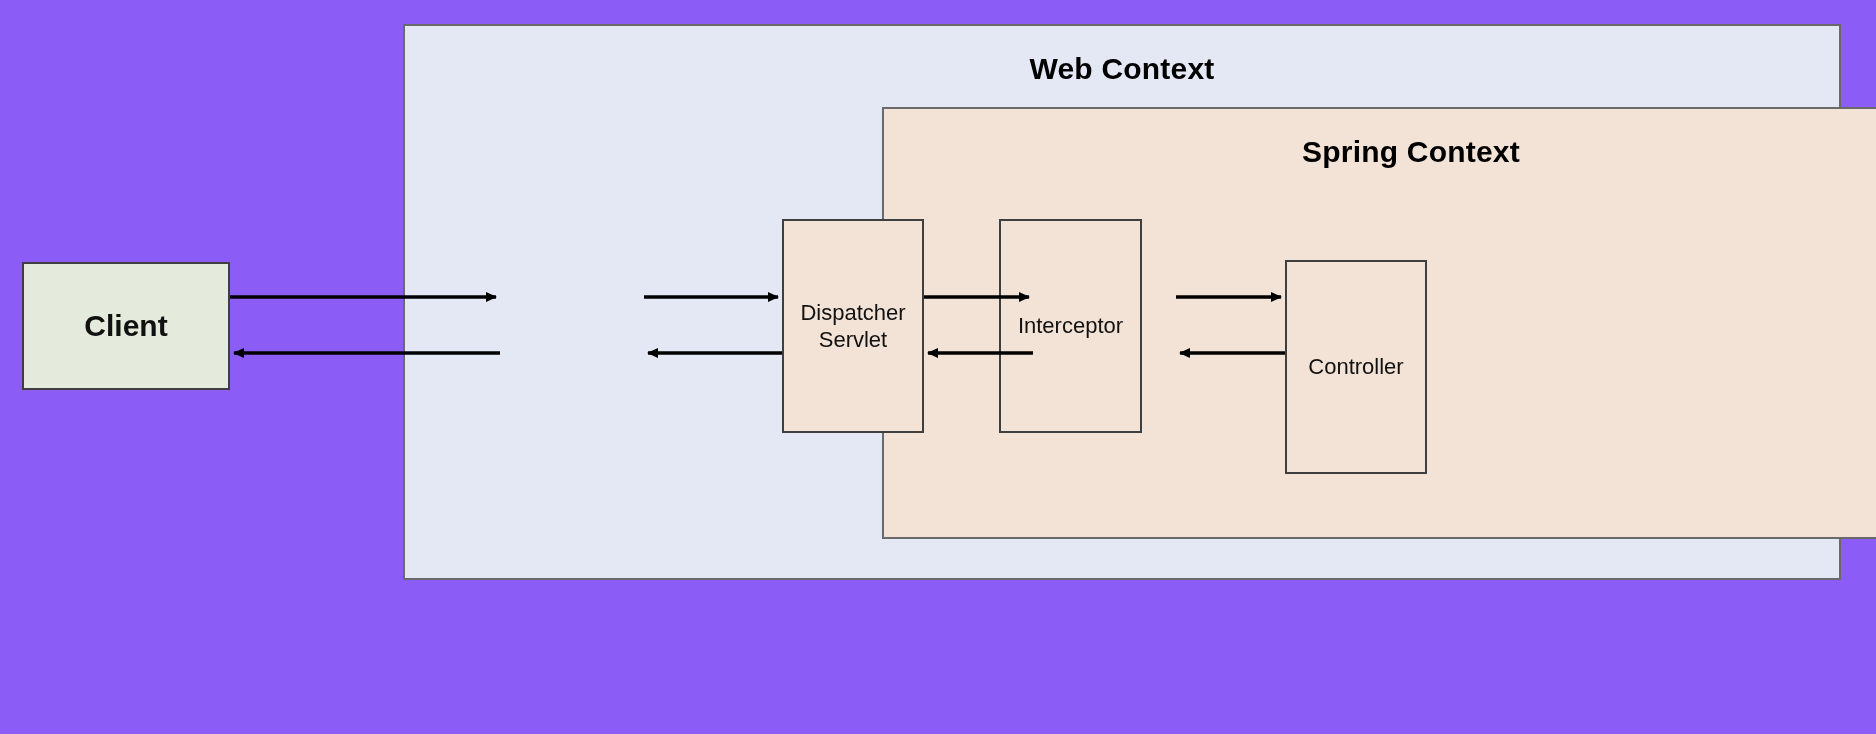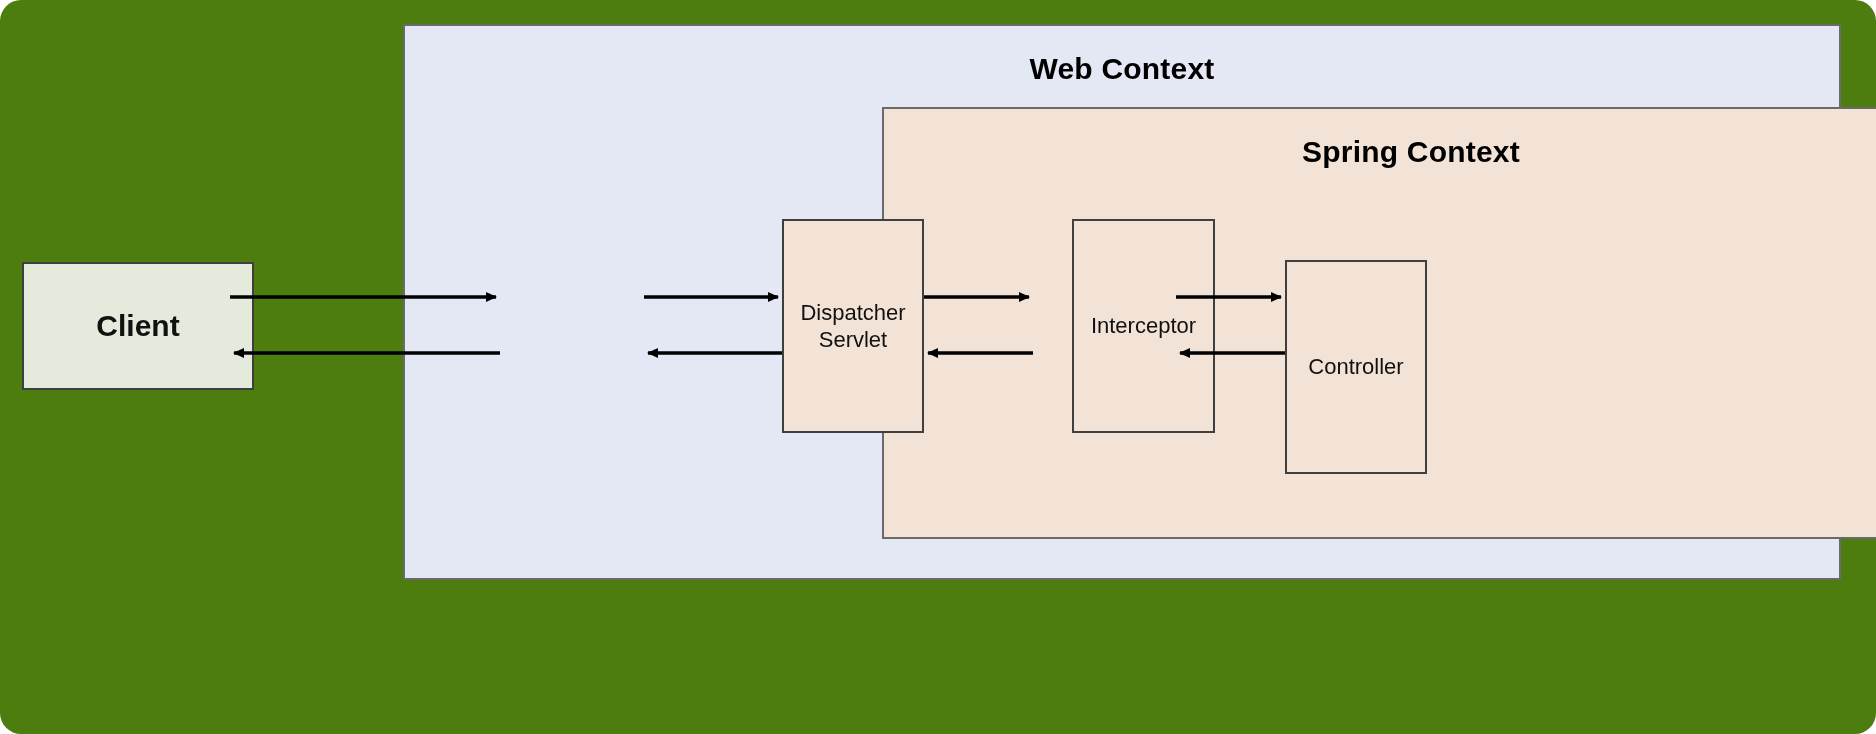--- a/index.html
+++ b/index.html
@@ -27,47 +27,47 @@
   #spring-context-title{top:26px;font-size:30px;}
 
   .node{
     position:absolute;box-sizing:border-box;border:2px solid #3f3f3f;
     display:flex;align-items:center;justify-content:center;text-align:center;
     line-height:1.25;color:#111;
   }
   .node-label{display:block;white-space:pre-line;}
 
   #client-node{
-    left:22px;top:262px;width:232px;height:128px;
+    left:22px;top:262px;width:208px;height:128px;
     background:#e4ebdc;font-size:30px;font-weight:bold;
   }
   #filter-node{
     left:500px;top:219px;width:144px;height:214px;
     background:#e3e8f4;font-size:22px;font-weight:normal;
     align-items:flex-start;padding-top:10px;
   }
   #dispatcher-node{
     left:782px;top:219px;width:142px;height:214px;
     background:#f2e3d6;font-size:22px;
   }
   #interceptor-node{
-    left:1072px;top:219px;width:143px;height:214px;
+    left:999px;top:219px;width:143px;height:214px;
     background:#f2e3d6;font-size:22px;
   }
   #controller-node{
     left:1285px;top:219px;width:142px;height:214px;
     background:#f2e3d6;font-size:22px;
   }
 
   #edges{position:absolute;left:0;top:0;width:1876px;height:734px;pointer-events:none;}
 </style>
 </head>
 <body>
 
-<div id="stage" style="background: #4d7c0f; border-radius: 21px;">
+<div id="stage" style="background: #8b5cf6;">
 
   <div class="box" id="web-context" style="background: rgb(227, 232, 244); border-color: rgb(106, 106, 106);">
     <div class="container-title" id="web-context-title">Web Context</div>
 
     <div class="box" id="spring-context" style="background: rgb(242, 227, 214); border-color: rgb(106, 106, 106);">
       <div class="container-title" id="spring-context-title">Spring Context</div>
     </div>
   </div>
 
   <div class="node" id="client-node" style="background: rgb(228, 235, 220); border-color: rgb(63, 63, 63); font-weight: bold;">

